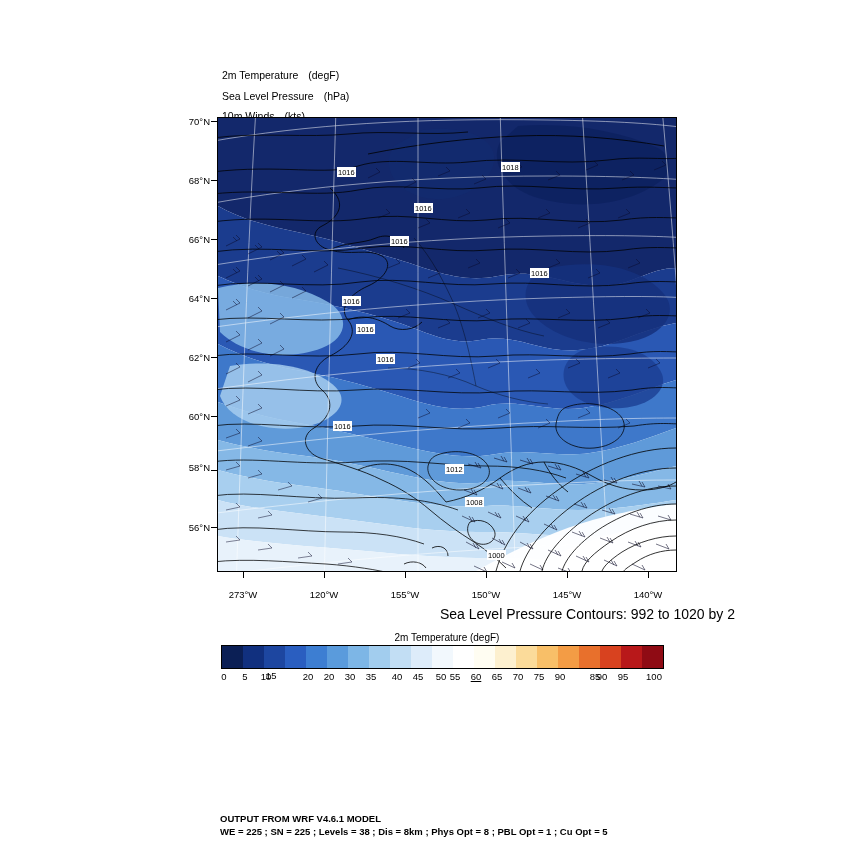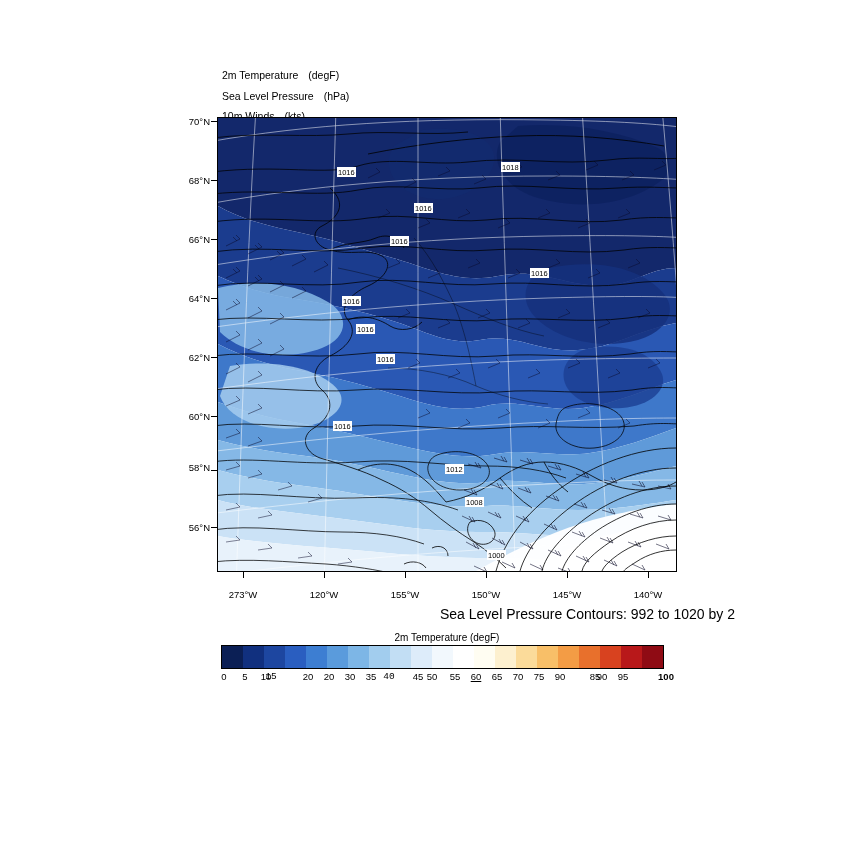--- a/index.html
+++ b/index.html
@@ -549,29 +549,33 @@
     </div>
   <div class="cbar-ticks" id="colorbar-ticks">
       <span style="left: 3px;">0</span>
       <span style="left: 24px;">5</span>
       <span style="left: 45px;">10</span>
       <span style="left: 50px; font-family: Liberation Mono, monospace;">15</span>
       <span style="left: 87px;">20</span>
       <span style="left: 108px;">20</span>
       <span style="left: 129px;">30</span>
       <span style="left: 150px;">35</span>
-      <span style="left: 168px; font-family: Liberation Mono, monospace;">40</span>
+      <span style="left: 176px;">40</span>
       <span style="left: 197px;">45</span>
-      <span style="left: 211px;">50</span>
+      <span style="left: 220px;">50</span>
       <span style="left: 234px;">55</span>
       <span style="left: 255px; text-decoration: underline;">60</span>
       <span style="left: 276px;">65</span>
       <span style="left: 297px;">70</span>
       <span style="left: 318px;">75</span>
       <span style="left: 339px;">90</span>
       <span style="left: 350px; padding-left: 48px;">85</span>
       <span style="left: 381px;">90</span>
       <span style="left: 402px;">95</span>
-      <span style="left: 445px; font-weight: bold;">100</span>
+      <span style="left: 433px;">100</span>
     </div>
 
+  <div class="footer">
+    <div>OUTPUT FROM WRF V4.6.1 MODEL</div>
+    <div>WE = 225 ; SN = 225 ; Levels = 38 ; Dis = 8km ; Phys Opt = 8 ; PBL Opt = 1 ; Cu Opt = 5</div>
+  </div>
 
 </div>
 
 </body></html>

